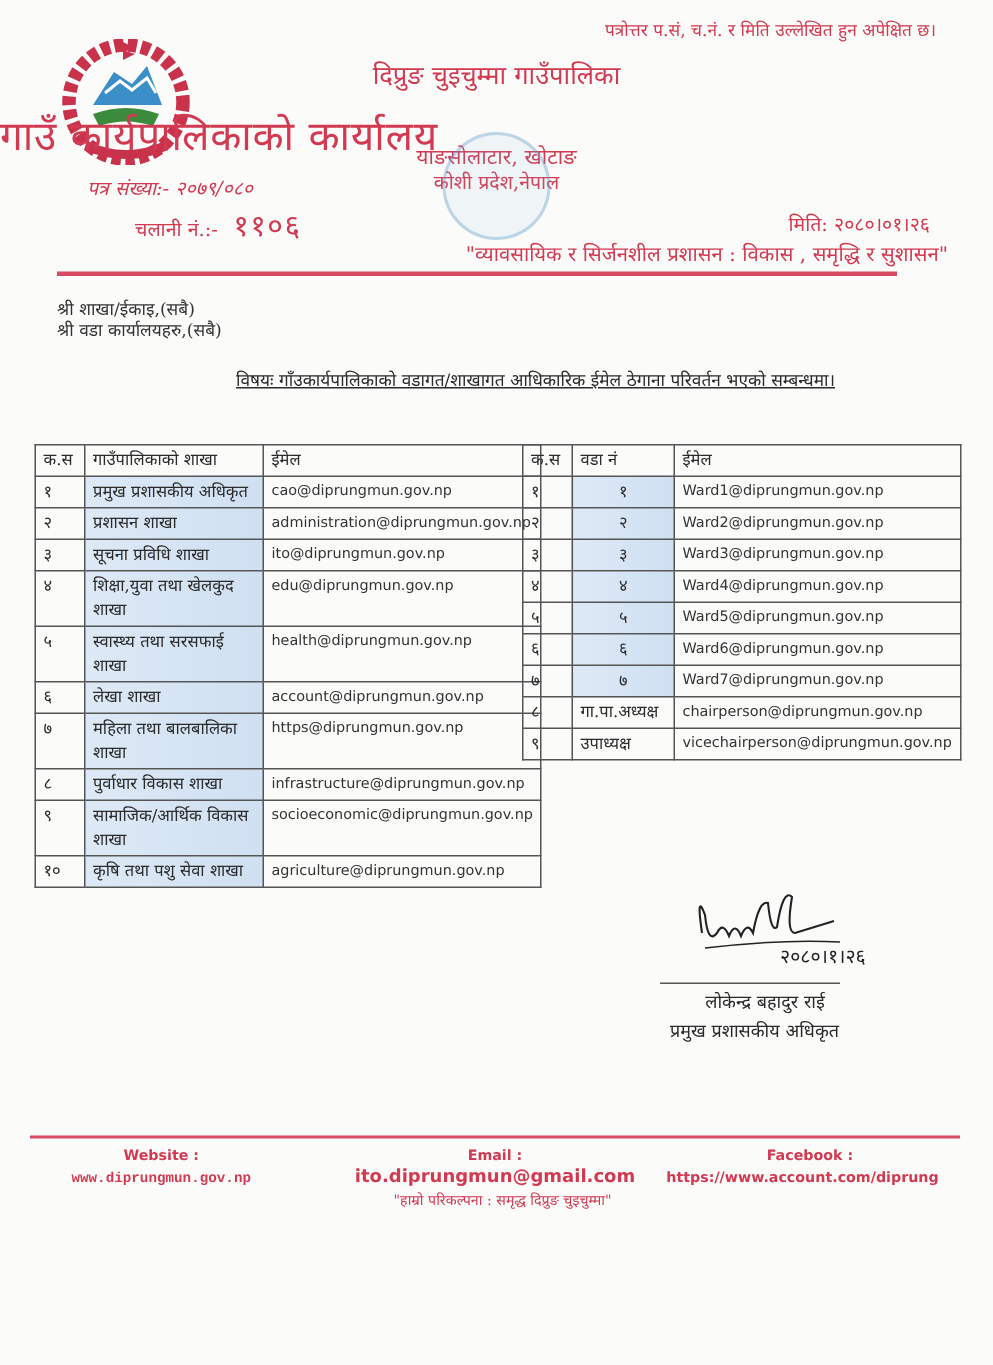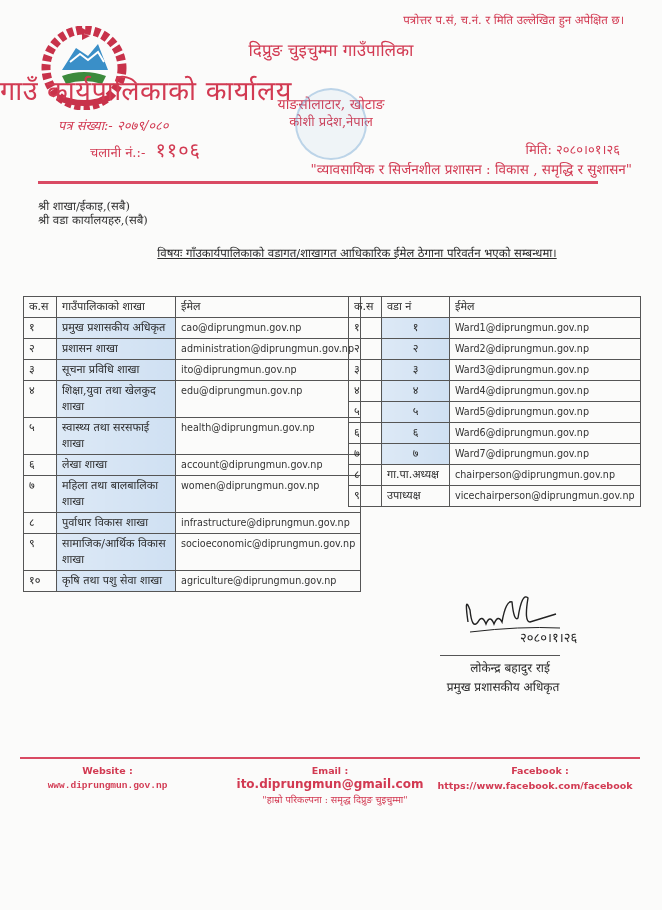--- a/index.html
+++ b/index.html
@@ -133,21 +133,21 @@
         <td class="mail">health@diprungmun.gov.np</td>
       </tr>
       <tr>
         <td class="dev">६</td>
         <td class="dev shade">लेखा शाखा</td>
         <td class="mail">account@diprungmun.gov.np</td>
       </tr>
       <tr>
         <td class="dev">७</td>
         <td class="dev shade">महिला तथा बालबालिका शाखा</td>
-        <td class="mail">women@diprungmun.gov.np</td>
+        <td class="mail">https@diprungmun.gov.np</td>
       </tr>
       <tr>
         <td class="dev">८</td>
         <td class="dev shade">पुर्वाधार विकास शाखा</td>
         <td class="mail">infrastructure@diprungmun.gov.np</td>
       </tr>
       <tr>
         <td class="dev">९</td>
         <td class="dev shade">सामाजिक/आर्थिक विकास शाखा</td>
         <td class="mail">socioeconomic@diprungmun.gov.np</td>
@@ -225,14 +225,14 @@
 <div class="abs sign-line"></div>
 <div class="abs signer-name">लोकेन्द्र बहादुर राई</div>
 <div class="abs signer-title">प्रमुख प्रशासकीय अधिकृत</div>
 
 <div class="abs rule-bottom"></div>
 <div class="abs foot red f-web-l">Website :</div>
 <div class="abs foot red f-web-v">www.diprungmun.gov.np</div>
 <div class="abs foot red f-mail-l">Email :</div>
 <div class="abs foot red f-mail-v">ito.diprungmun@gmail.com</div>
 <div class="abs foot red f-fb-l">Facebook :</div>
-<div class="abs foot red f-fb-v">https://www.facebook.com/facebook</div>
+<div class="abs foot red f-fb-v">https://www.account.com/diprung</div>
 <div class="abs foot red f-slogan">"हाम्रो परिकल्पना : समृद्ध दिप्रुङ चुइचुम्मा"</div>
 
 </body></html>

